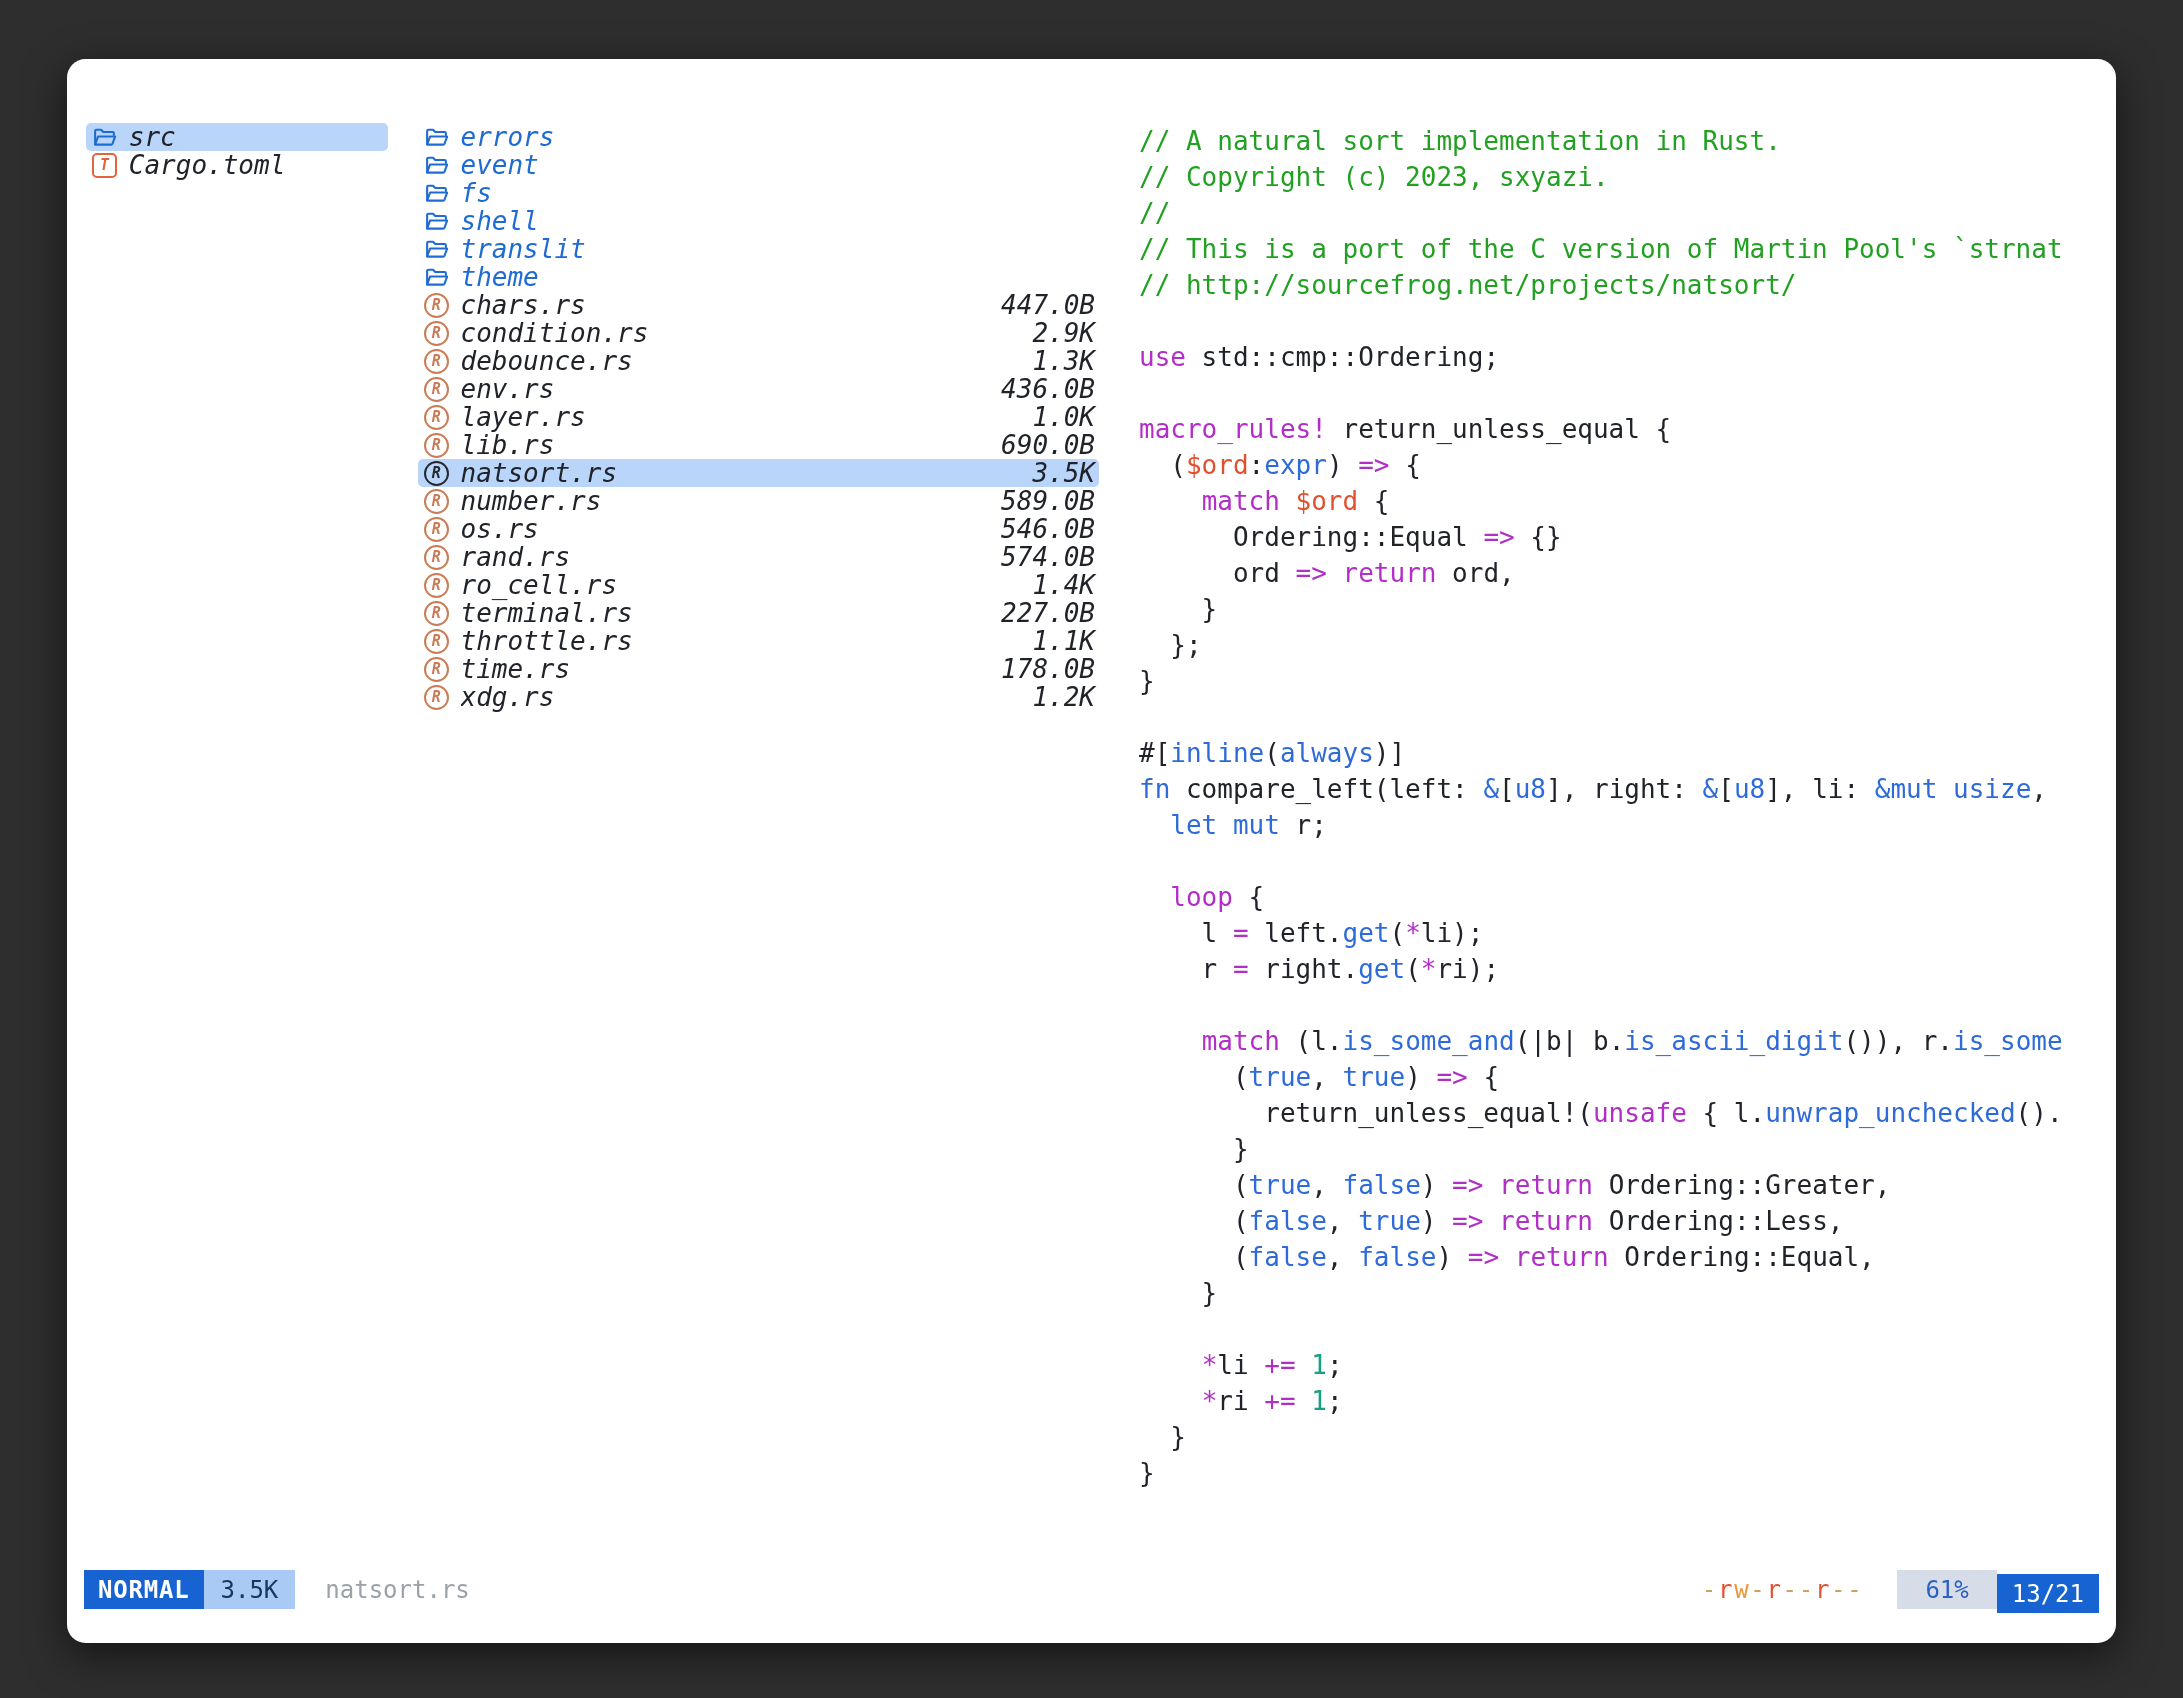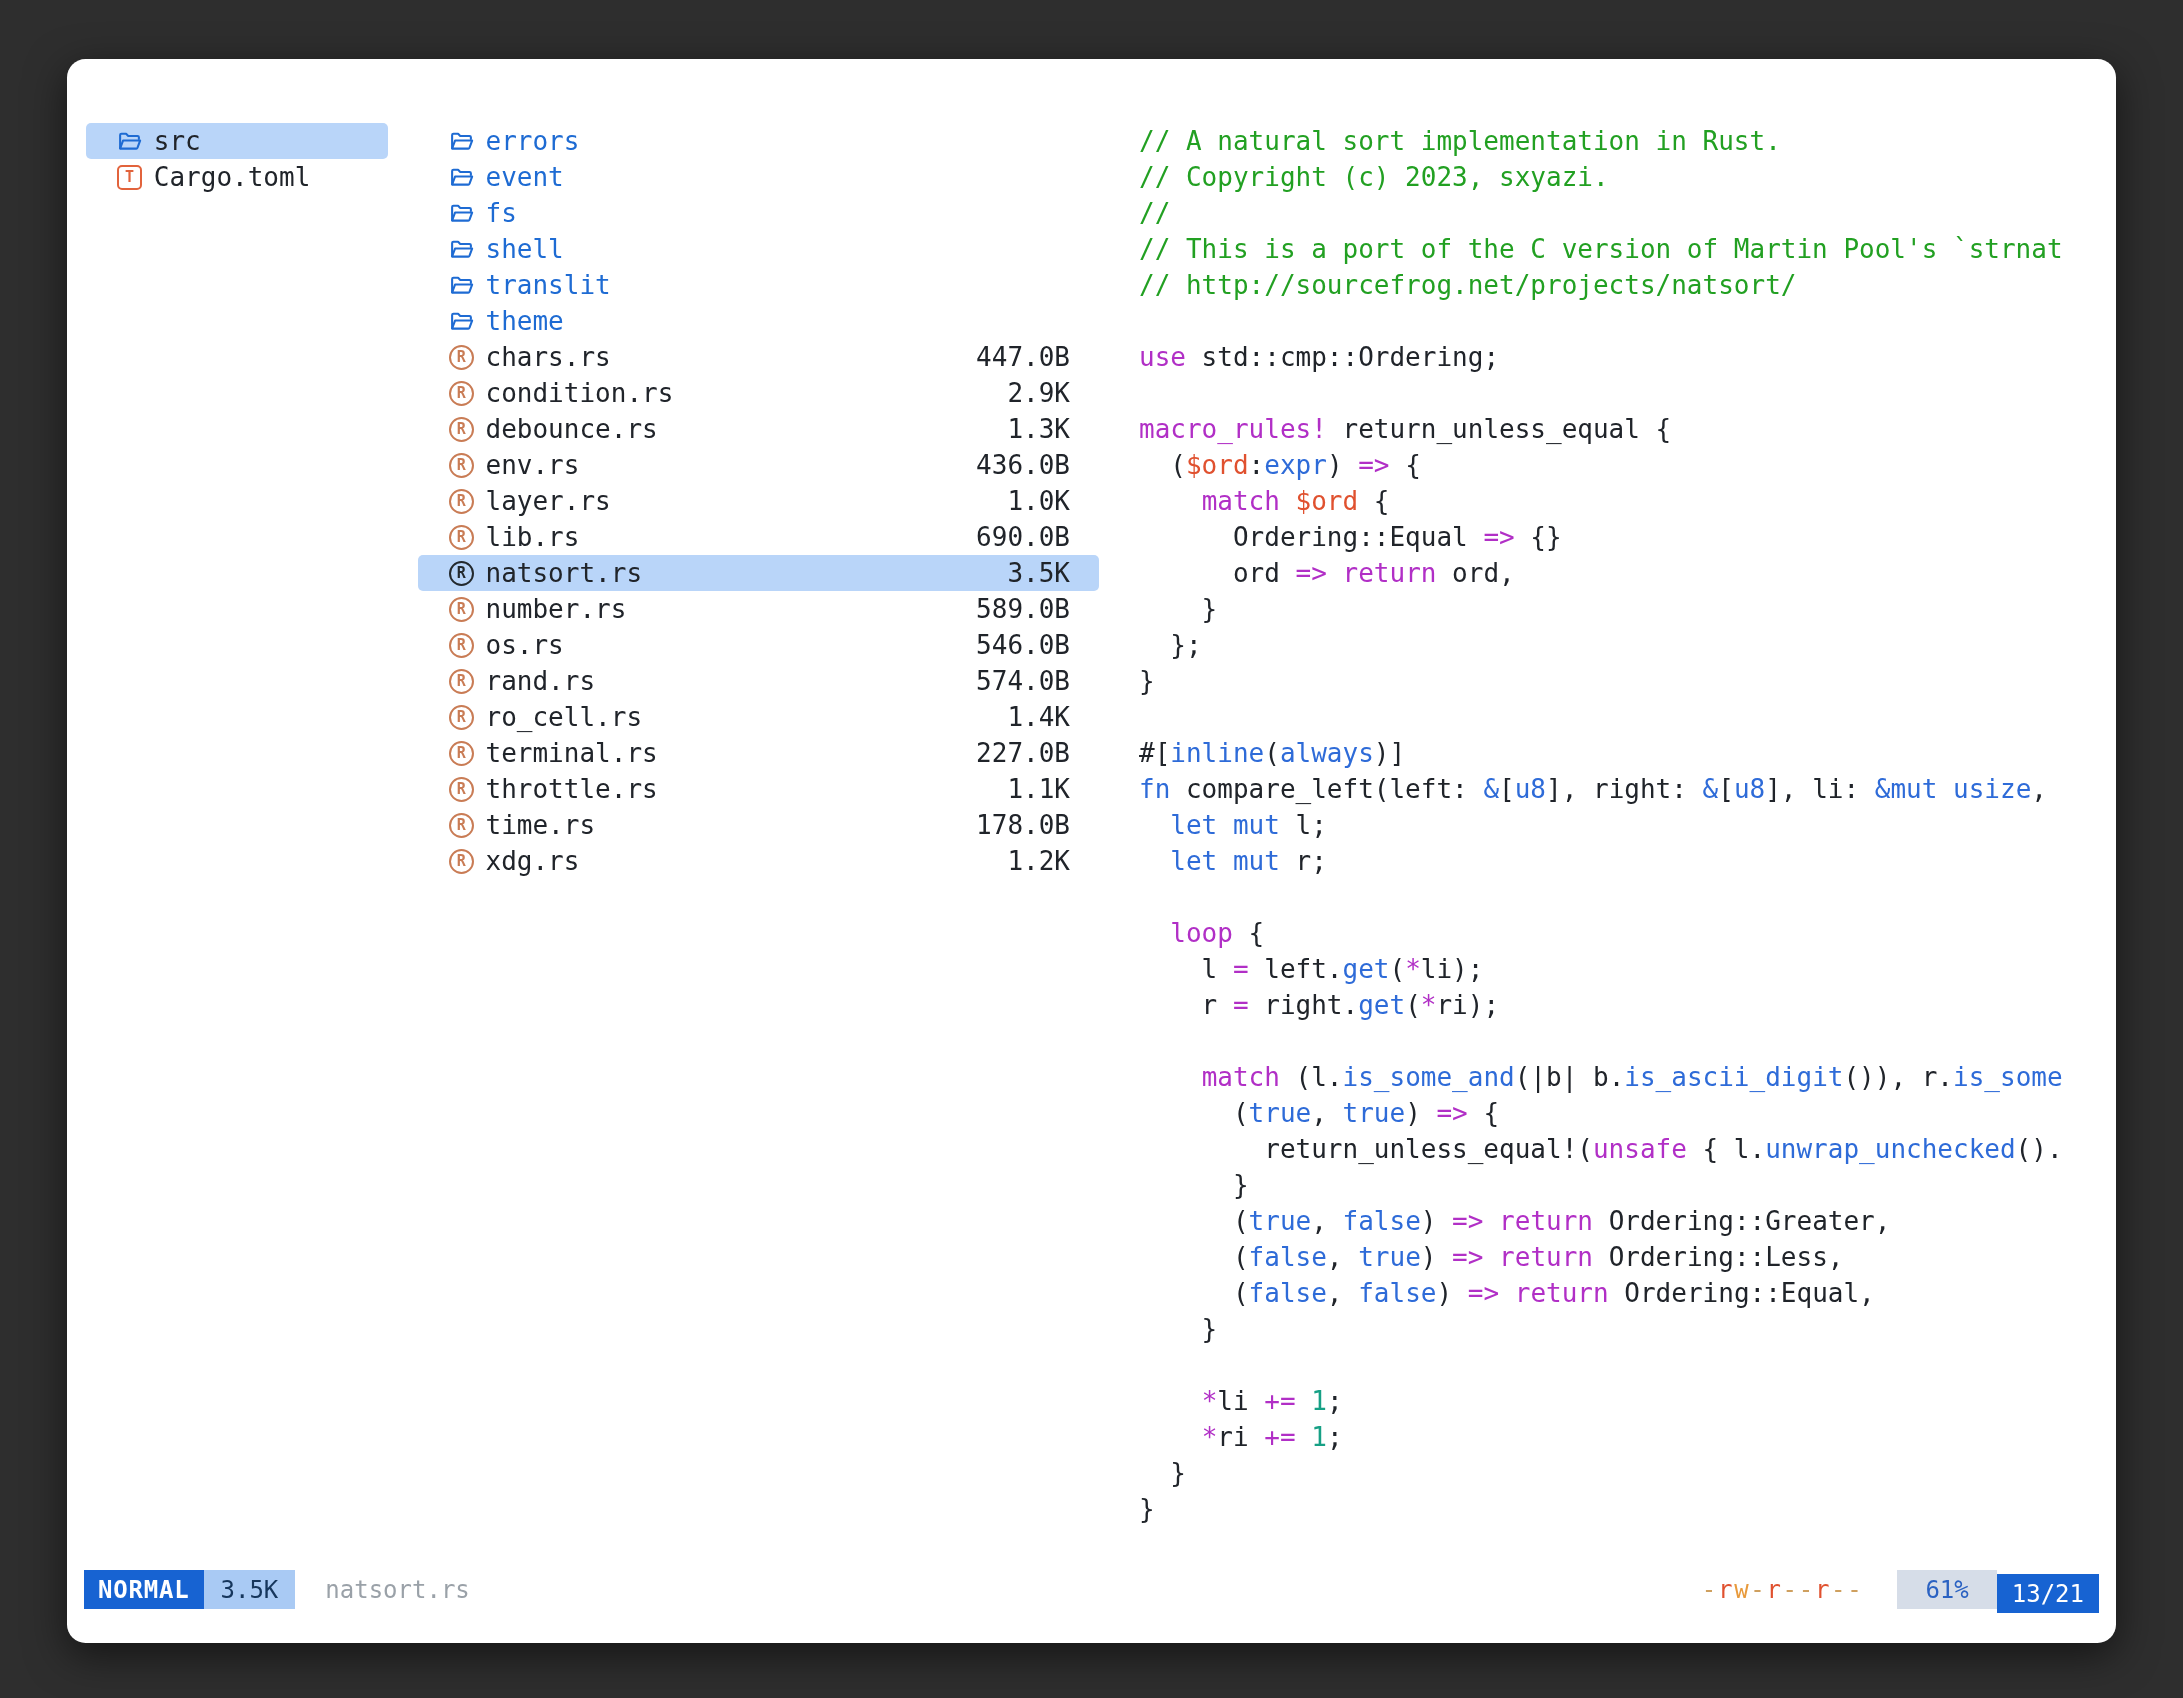--- a/index.html
+++ b/index.html
@@ -16,24 +16,24 @@
     border-radius:18.5px;
     box-shadow:0 11.7px 40px rgba(0,0,0,0.55);
   }
   .pane { position:absolute; top:64px; }
   .pane-parent  { left:19.3px;  width:302px; }
   .pane-current { left:351px; width:681px; }
   .pane-preview { left:1072px; right:22px; bottom:101px; overflow:hidden; }
 
   .row {
     display:flex; align-items:center; gap:10px;
-    height:36px; padding:0 29px;
+    height:28px; padding:0 4px;
     font-size:26px; line-height:36px;
     color:var(--text,#20242a);
-    border-radius:5px; white-space:pre; cursor:default;
+    border-radius:5px; white-space:pre; cursor:default;font-style:italic;
   }
   .row.selected { background:var(--selection-bg,#b9d5f9); }
   .icon { width:28.5px; flex:0 0 auto; display:flex; align-items:center; justify-content:center; color:var(--dir-blue,#1e6bd3); }
   .icon svg { display:block; }
   .name { flex:1 1 auto; overflow:hidden; }
   .dirname { color:var(--dir-blue,#1e6bd3); }
   .size { flex:0 0 auto; text-align:right; }
   .rust-badge {
     width:25px; height:25px; border:2.1px solid var(--rust-orange,#c97c55);
     border-radius:50%; color:var(--rust-orange,#c97c55);
@@ -151,21 +151,20 @@
       <div class="code-line"><span class="tok-pln">  (</span><span class="tok-red">$ord</span><span class="tok-pln">:</span><span class="tok-blu">expr</span><span class="tok-pln">) </span><span class="tok-kw">=&gt;</span><span class="tok-pln"> {</span></div>
       <div class="code-line"><span class="tok-pln">    </span><span class="tok-kw">match</span><span class="tok-pln"> </span><span class="tok-red">$ord</span><span class="tok-pln"> {</span></div>
       <div class="code-line"><span class="tok-pln">      Ordering::Equal </span><span class="tok-kw">=&gt;</span><span class="tok-pln"> {}</span></div>
       <div class="code-line"><span class="tok-pln">      ord </span><span class="tok-kw">=&gt;</span><span class="tok-pln"> </span><span class="tok-kw">return</span><span class="tok-pln"> ord,</span></div>
       <div class="code-line"><span class="tok-pln">    }</span></div>
       <div class="code-line"><span class="tok-pln">  };</span></div>
       <div class="code-line"><span class="tok-pln">}</span></div>
       <div class="code-line">&nbsp;</div>
       <div class="code-line"><span class="tok-pln">#[</span><span class="tok-blu">inline</span><span class="tok-pln">(</span><span class="tok-blu">always</span><span class="tok-pln">)]</span></div>
       <div class="code-line"><span class="tok-blu">fn</span><span class="tok-pln"> compare_left(left: </span><span class="tok-blu">&amp;</span><span class="tok-pln">[</span><span class="tok-blu">u8</span><span class="tok-pln">], right: </span><span class="tok-blu">&amp;</span><span class="tok-pln">[</span><span class="tok-blu">u8</span><span class="tok-pln">], li: </span><span class="tok-blu">&amp;mut</span><span class="tok-pln"> </span><span class="tok-blu">usize</span><span class="tok-pln">,</span></div>
-      <div class="code-line"><span class="tok-pln">  </span><span class="tok-blu">let</span><span class="tok-pln"> </span><span class="tok-blu">mut</span><span class="tok-pln"> l;</span></div>
       <div class="code-line"><span class="tok-pln">  </span><span class="tok-blu">let</span><span class="tok-pln"> </span><span class="tok-blu">mut</span><span class="tok-pln"> r;</span></div>
       <div class="code-line">&nbsp;</div>
       <div class="code-line"><span class="tok-pln">  </span><span class="tok-kw">loop</span><span class="tok-pln"> {</span></div>
       <div class="code-line"><span class="tok-pln">    l </span><span class="tok-kw">=</span><span class="tok-pln"> left.</span><span class="tok-blu">get</span><span class="tok-pln">(</span><span class="tok-kw">*</span><span class="tok-pln">li);</span></div>
       <div class="code-line"><span class="tok-pln">    r </span><span class="tok-kw">=</span><span class="tok-pln"> right.</span><span class="tok-blu">get</span><span class="tok-pln">(</span><span class="tok-kw">*</span><span class="tok-pln">ri);</span></div>
       <div class="code-line">&nbsp;</div>
       <div class="code-line"><span class="tok-pln">    </span><span class="tok-kw">match</span><span class="tok-pln"> (l.</span><span class="tok-blu">is_some_and</span><span class="tok-pln">(|b| b.</span><span class="tok-blu">is_ascii_digit</span><span class="tok-pln">()), r.</span><span class="tok-blu">is_some</span></div>
       <div class="code-line"><span class="tok-pln">      (</span><span class="tok-blu">true</span><span class="tok-pln">, </span><span class="tok-blu">true</span><span class="tok-pln">) </span><span class="tok-kw">=&gt;</span><span class="tok-pln"> {</span></div>
       <div class="code-line"><span class="tok-pln">        return_unless_equal!(</span><span class="tok-kw">unsafe</span><span class="tok-pln"> { l.</span><span class="tok-blu">unwrap_unchecked</span><span class="tok-pln">().</span></div>
       <div class="code-line"><span class="tok-pln">      }</span></div>

